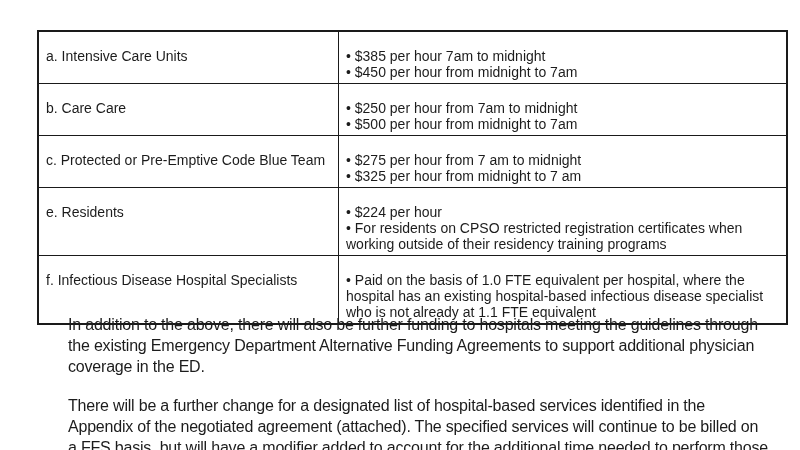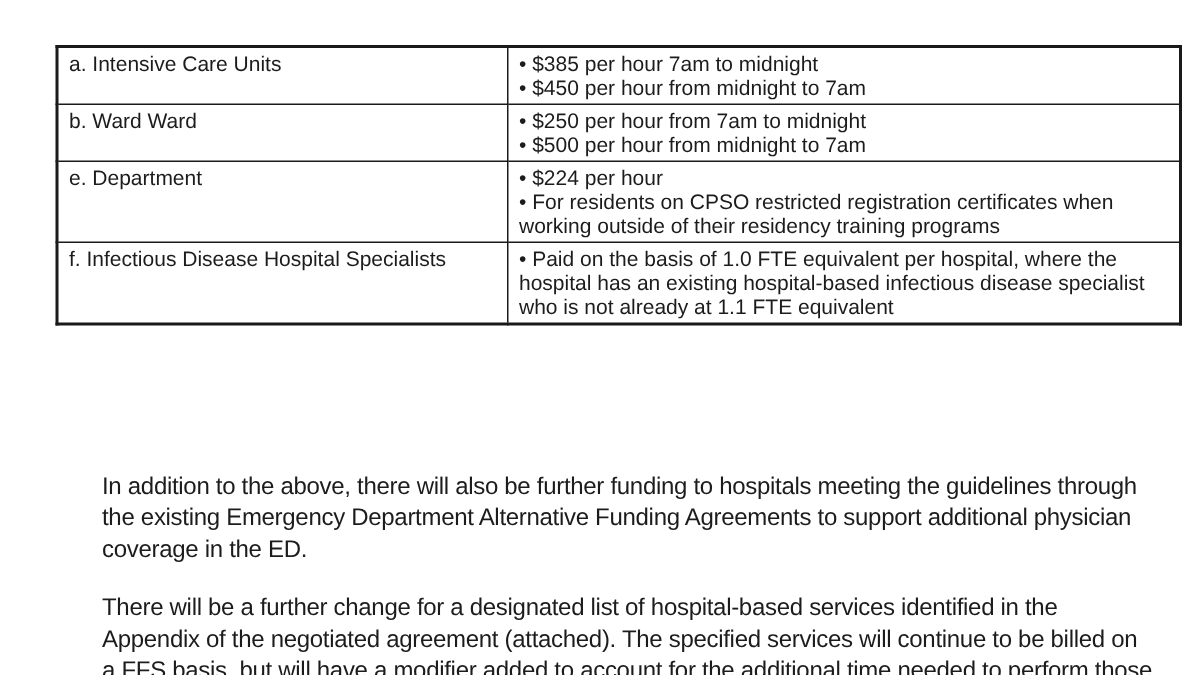--- a/index.html
+++ b/index.html
@@ -23,21 +23,21 @@
     width: 751px;
     border-collapse: collapse;
     border: 2px solid #1a1a1a;
     font-size: 14px;
     line-height: 16px;
     table-layout: fixed;
   }
   table.rates-table td {
     border: 1.6px solid #1a1a1a;
     vertical-align: top;
-    padding: 2px 6px 3px 7px;
+    padding: 16px 6px 3px 7px;
   }
   td.label-cell {
     width: 286px;
   }
   td.label-cell.hang {
     padding-left: 21px;
     text-indent: -14px;
   }
   .detail-line {
     white-space: normal;
@@ -64,28 +64,35 @@
   <table class="rates-table">
     <tbody>
         <tr>
           <td class="label-cell">a. Intensive Care Units</td>
           <td class="detail-cell">
             <div class="detail-line">• $385 per hour 7am to midnight</div>
             <div class="detail-line">• $450 per hour from midnight to 7am</div>
           </td>
         </tr>
         <tr>
-          <td class="label-cell">b. Ward Ward</td>
+          <td class="label-cell">b. Care Care</td>
           <td class="detail-cell">
             <div class="detail-line">• $250 per hour from 7am to midnight</div>
             <div class="detail-line">• $500 per hour from midnight to 7am</div>
           </td>
         </tr>
         <tr>
-          <td class="label-cell">e. Department</td>
+          <td class="label-cell hang">c. Protected or Pre-Emptive Code Blue Team</td>
+          <td class="detail-cell">
+            <div class="detail-line">• $275 per hour from 7 am to midnight</div>
+            <div class="detail-line">• $325 per hour from midnight to 7 am</div>
+          </td>
+        </tr>
+        <tr>
+          <td class="label-cell">e. Residents</td>
           <td class="detail-cell">
             <div class="detail-line">• $224 per hour</div>
             <div class="detail-line">• For residents on CPSO restricted registration certificates when working outside of their residency training programs</div>
           </td>
         </tr>
         <tr>
           <td class="label-cell">f. Infectious Disease Hospital Specialists</td>
           <td class="detail-cell">
             <div class="detail-line">• Paid on the basis of 1.0 FTE equivalent per hospital, where the hospital has an existing hospital-based infectious disease specialist who is not already at 1.1 FTE equivalent</div>
           </td>

